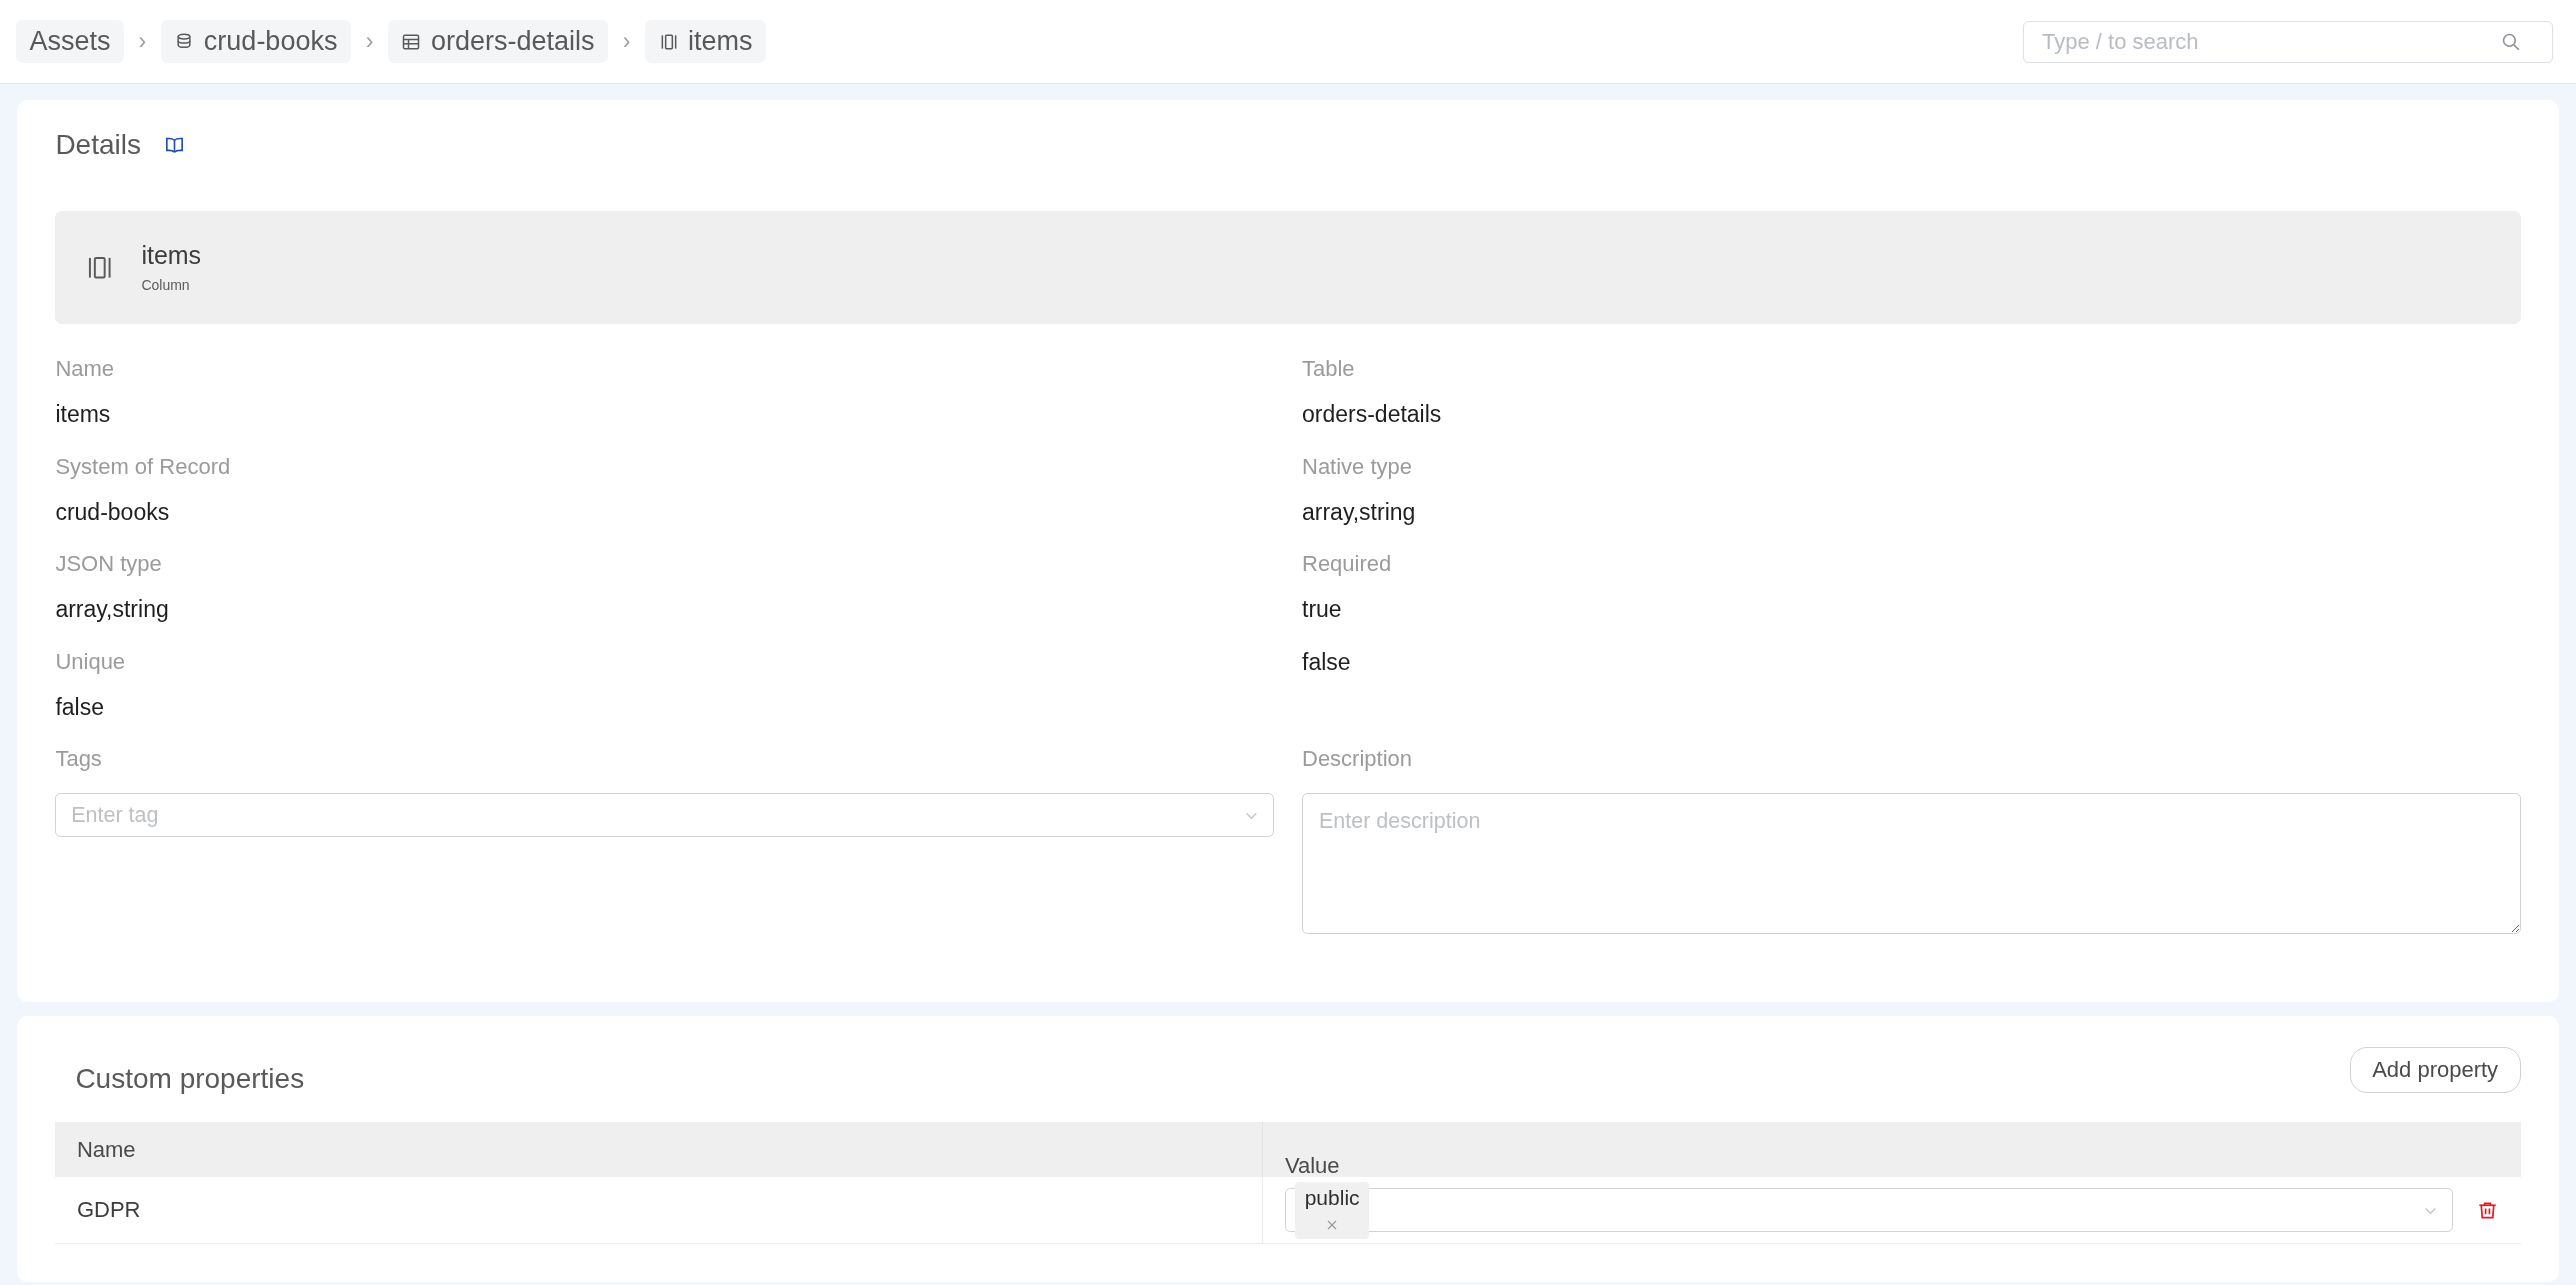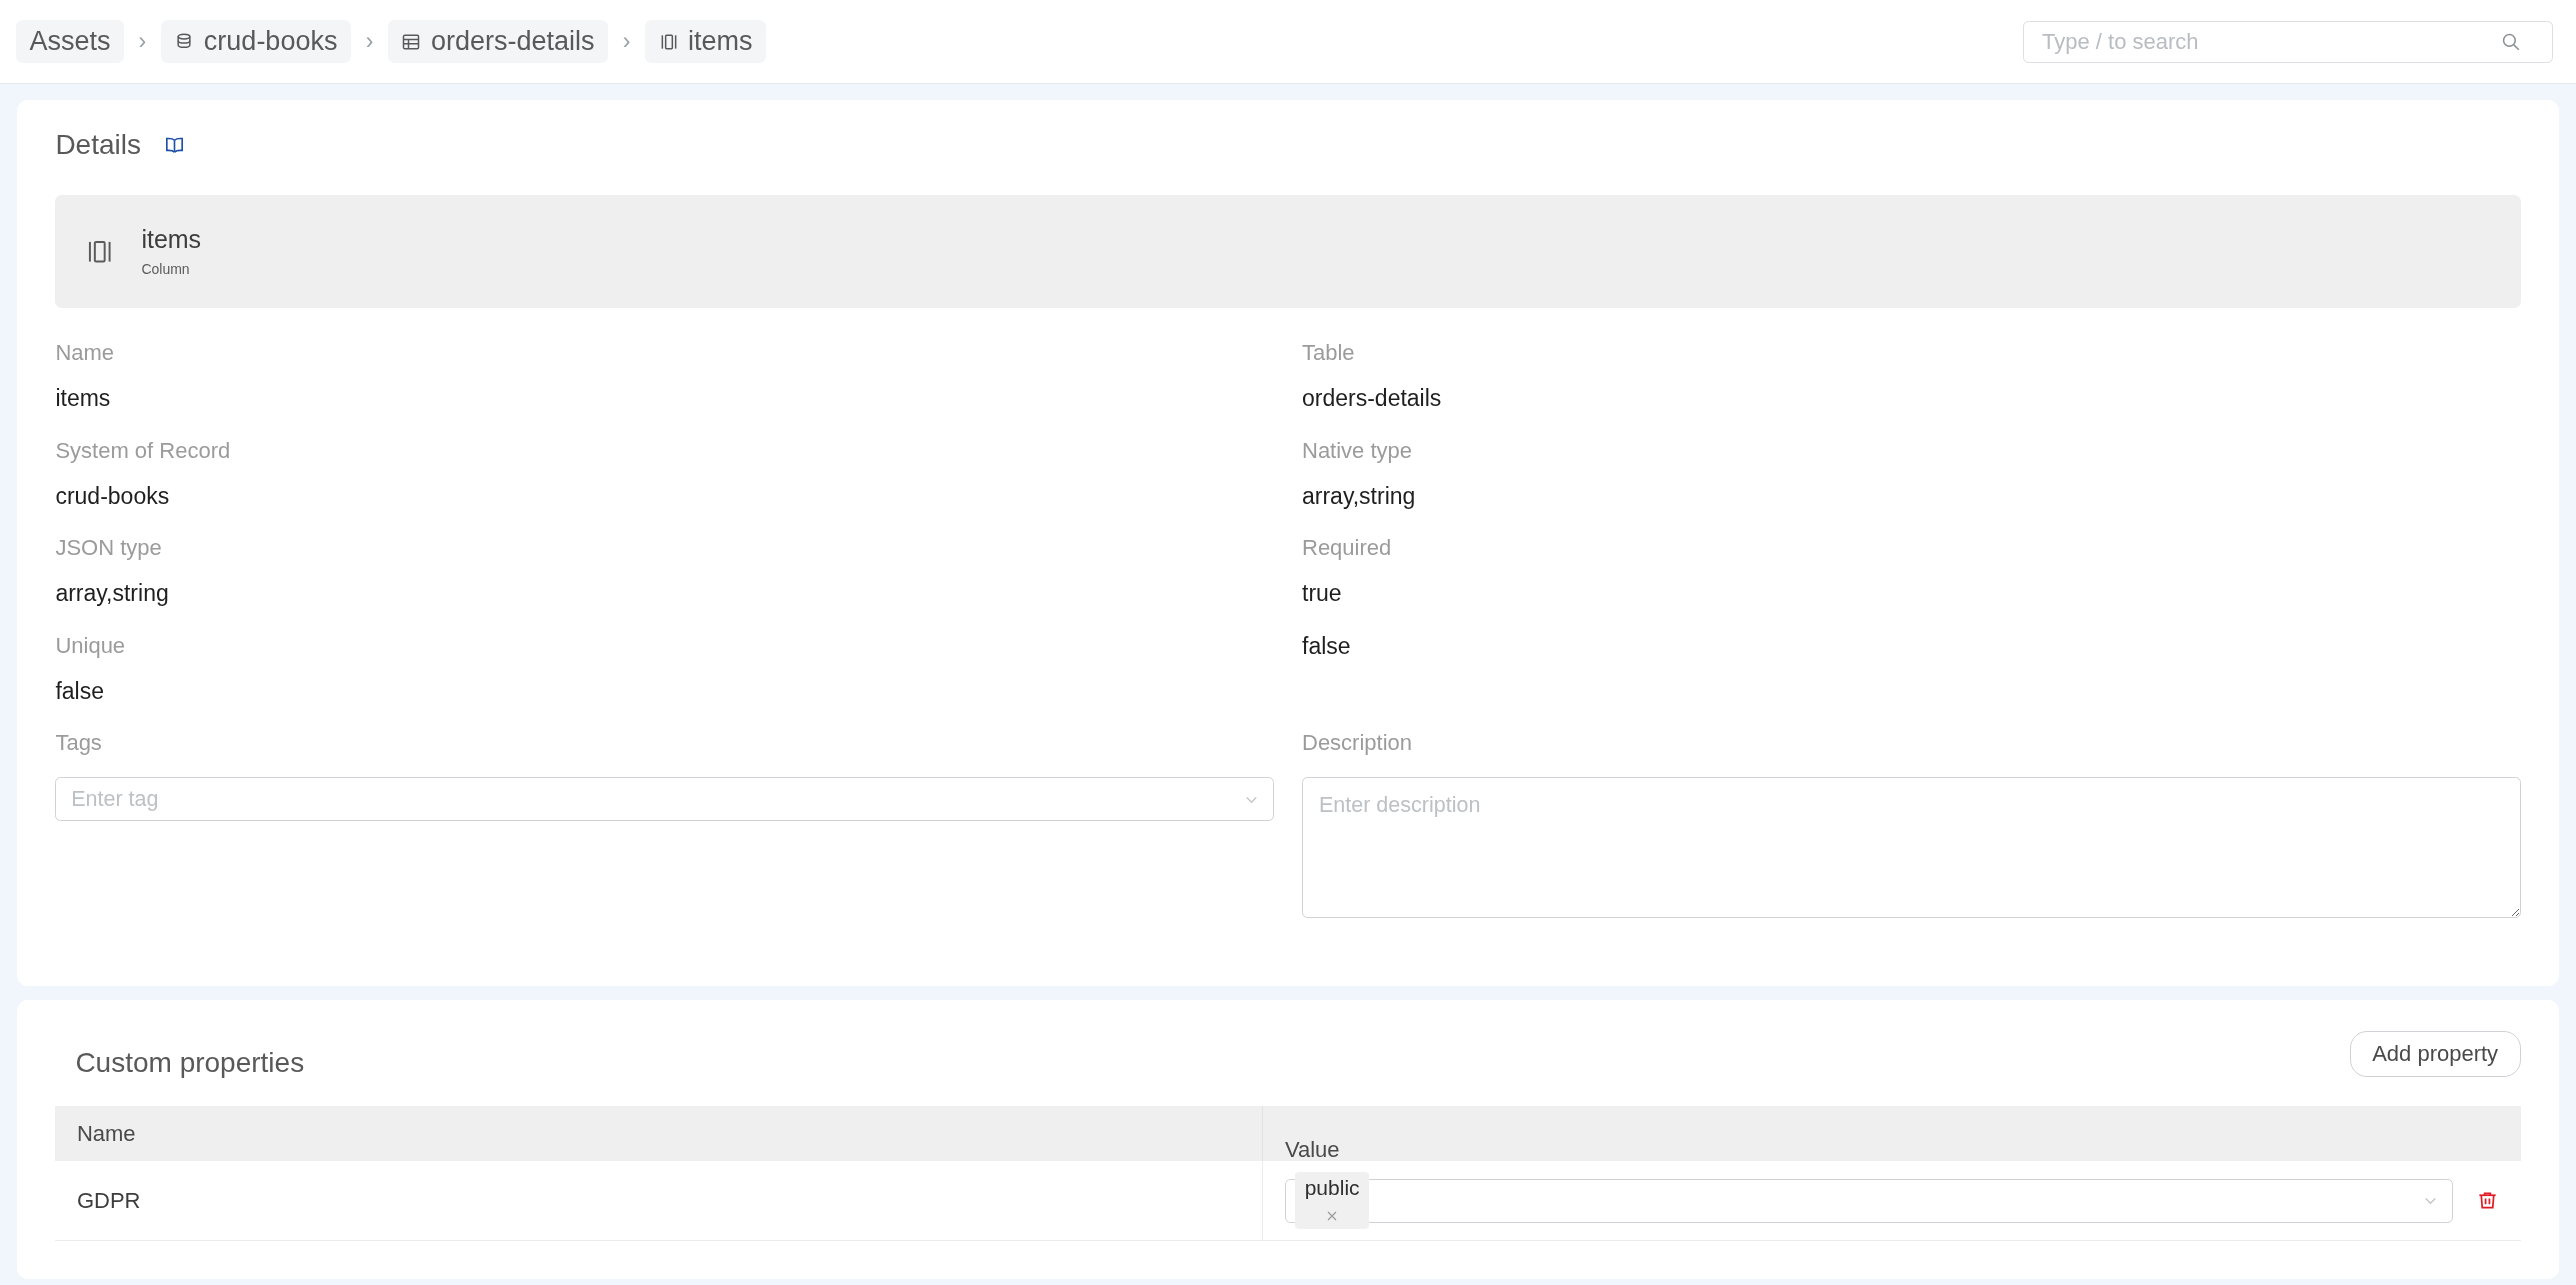--- a/index.html
+++ b/index.html
@@ -86,21 +86,21 @@
     padding: 0;
   }
   .card + .card { margin-top: 14.8px; }
 
   .card-inner { padding: 31px 38px 38px 38px; }
 
   .section-head {
     display: flex;
     align-items: center;
     gap: 22px;
-    margin-bottom: 36px;
+    margin-bottom: 52px;
   }
   .section-title {
     font-size: 28px;
     color: #595959;
     line-height: 1;
   }
 
   
   .asset-banner {
     background: #efefef;
@@ -199,21 +199,21 @@
     color: #4a4a4a;
     padding-left: 21.5px;
     line-height: 1;
   }
   .col-name { width: 1208px; border-right: 0.7px solid #e2e2e2; height: 100%; display:flex; align-items:center; }
   .col-value { flex: 1; height: 100%; display:flex; align-items:flex-end; }
 
   .cp-row {
     display: flex;
     align-items: center;
-    height: 80px;
+    height: 67px;
     border-bottom: 0.7px solid #ececec;
   }
   .cp-cell-name {
     width: 1208px;
     font-size: 22px;
     color: #3d3d3d;
     padding-left: 21.5px;
     border-right: 0.7px solid #ececec;
     height: 100%;
     display: flex;

